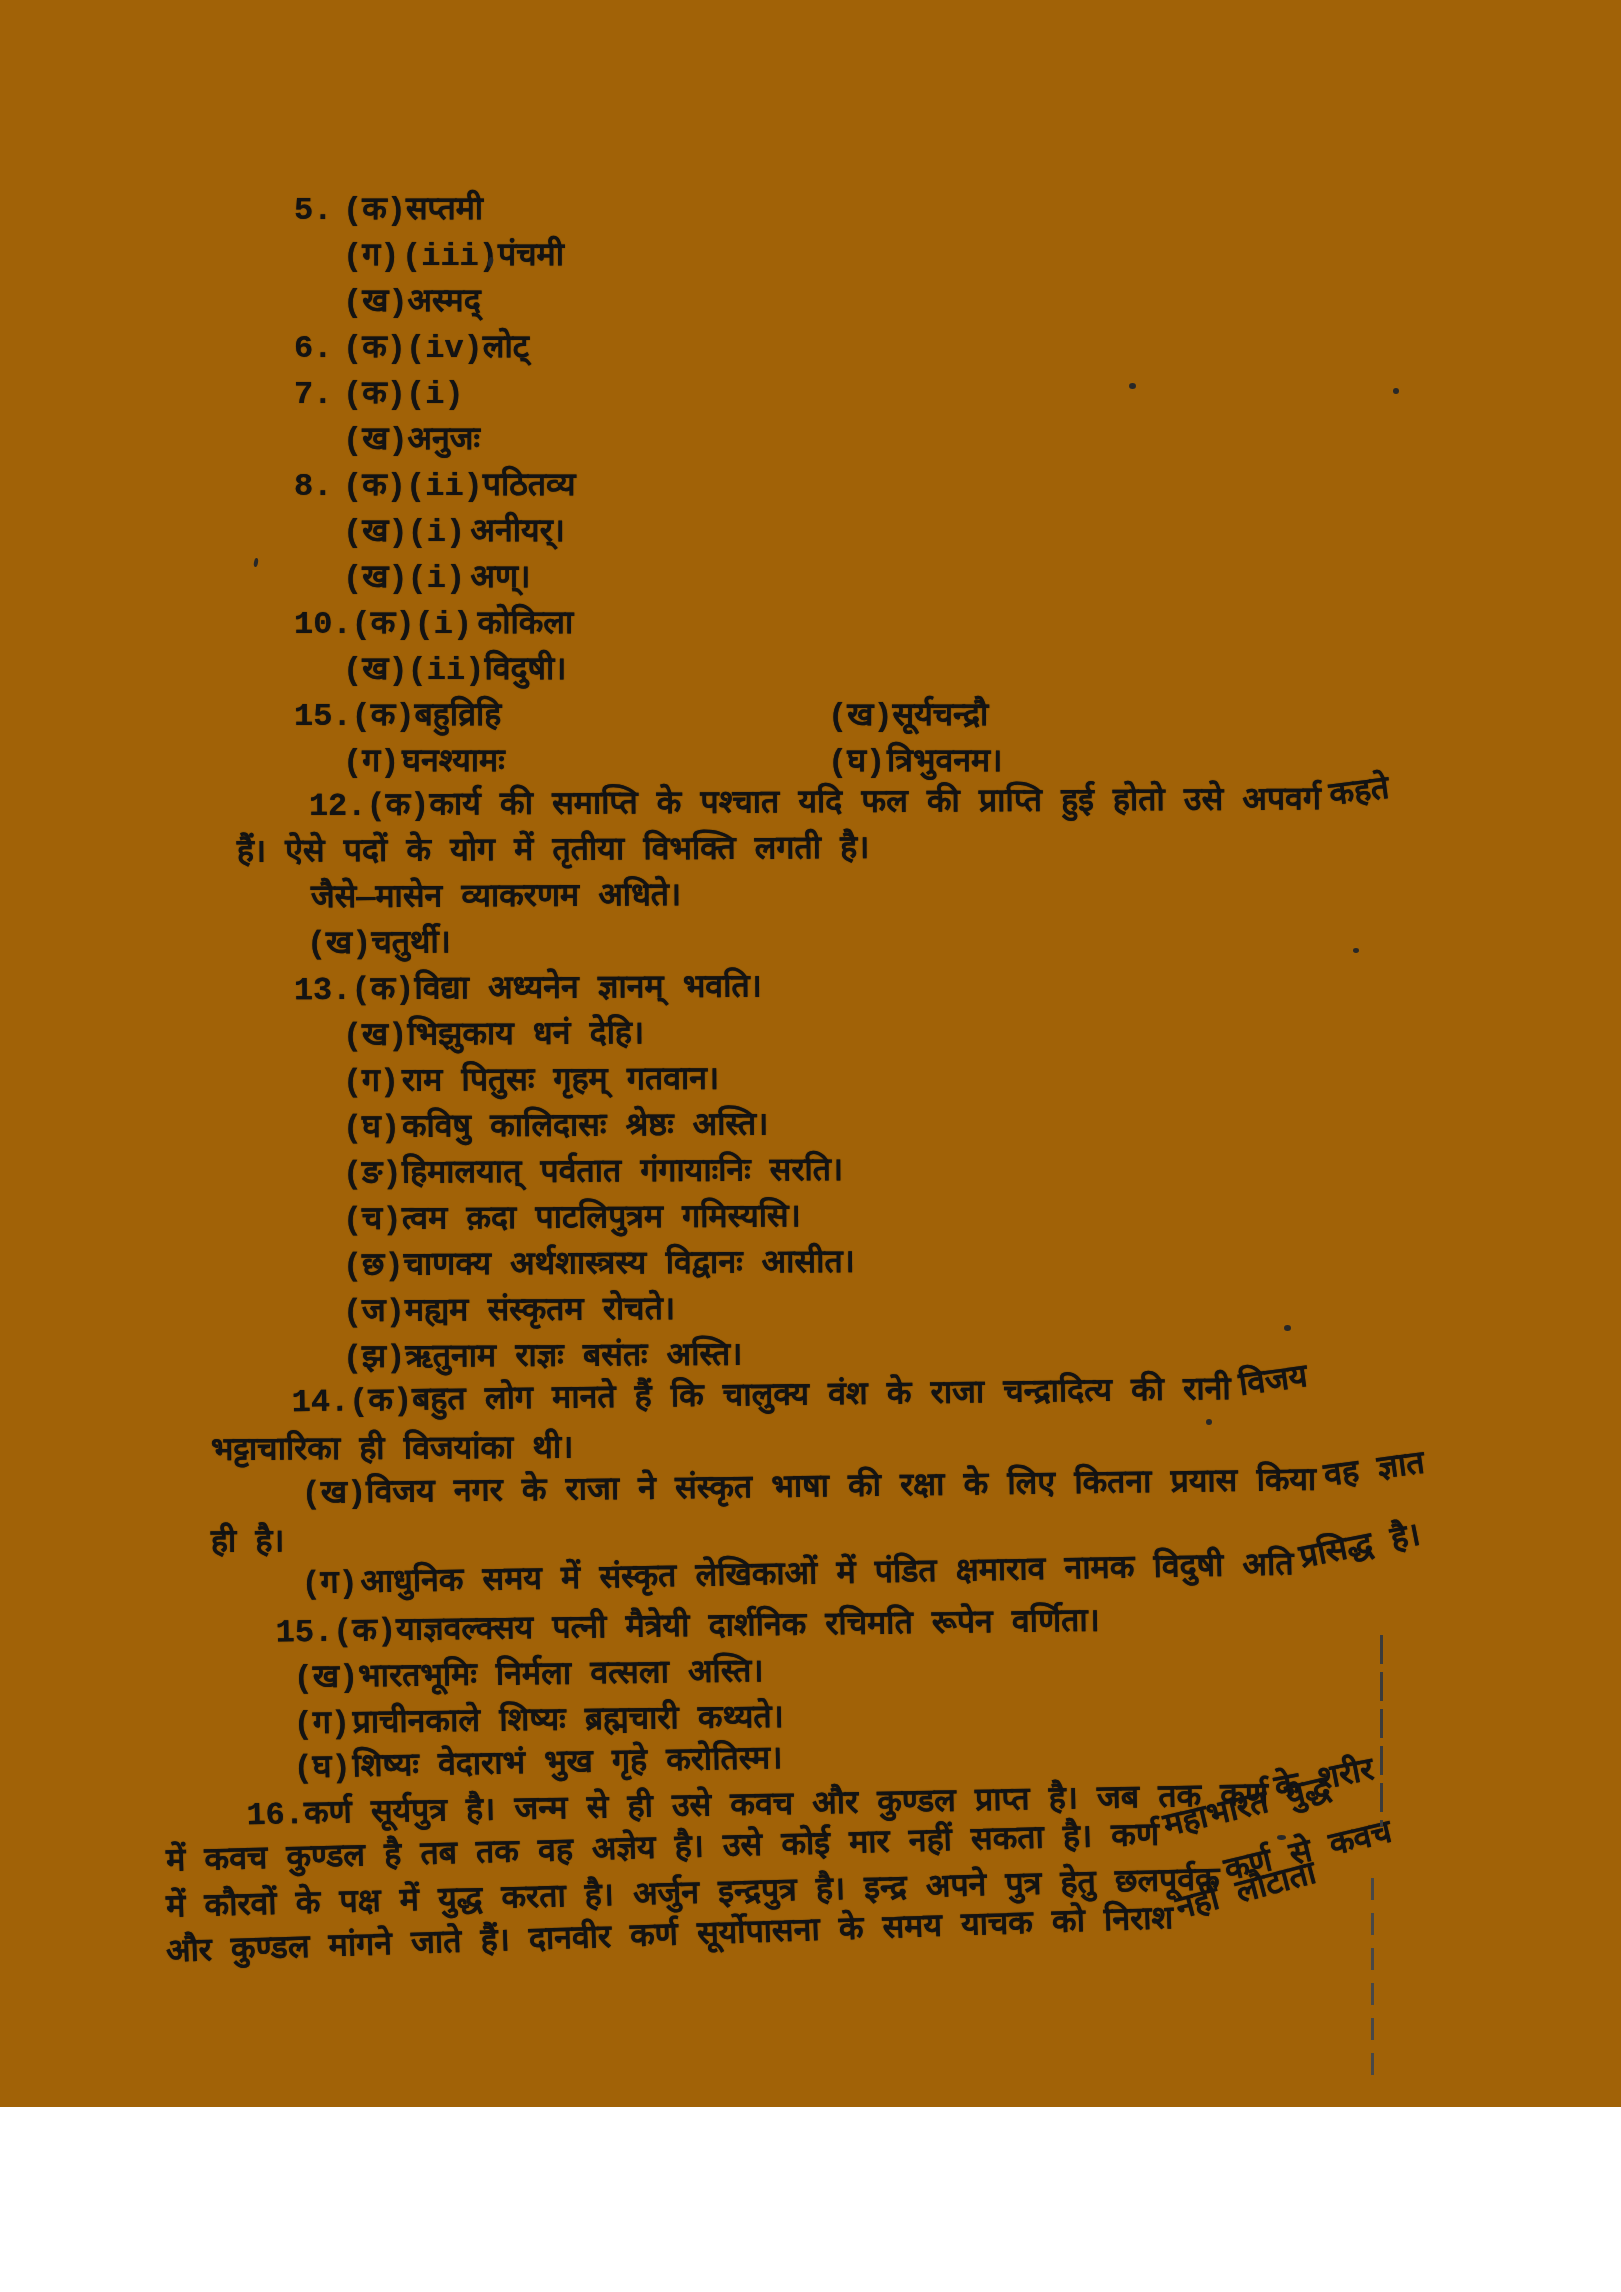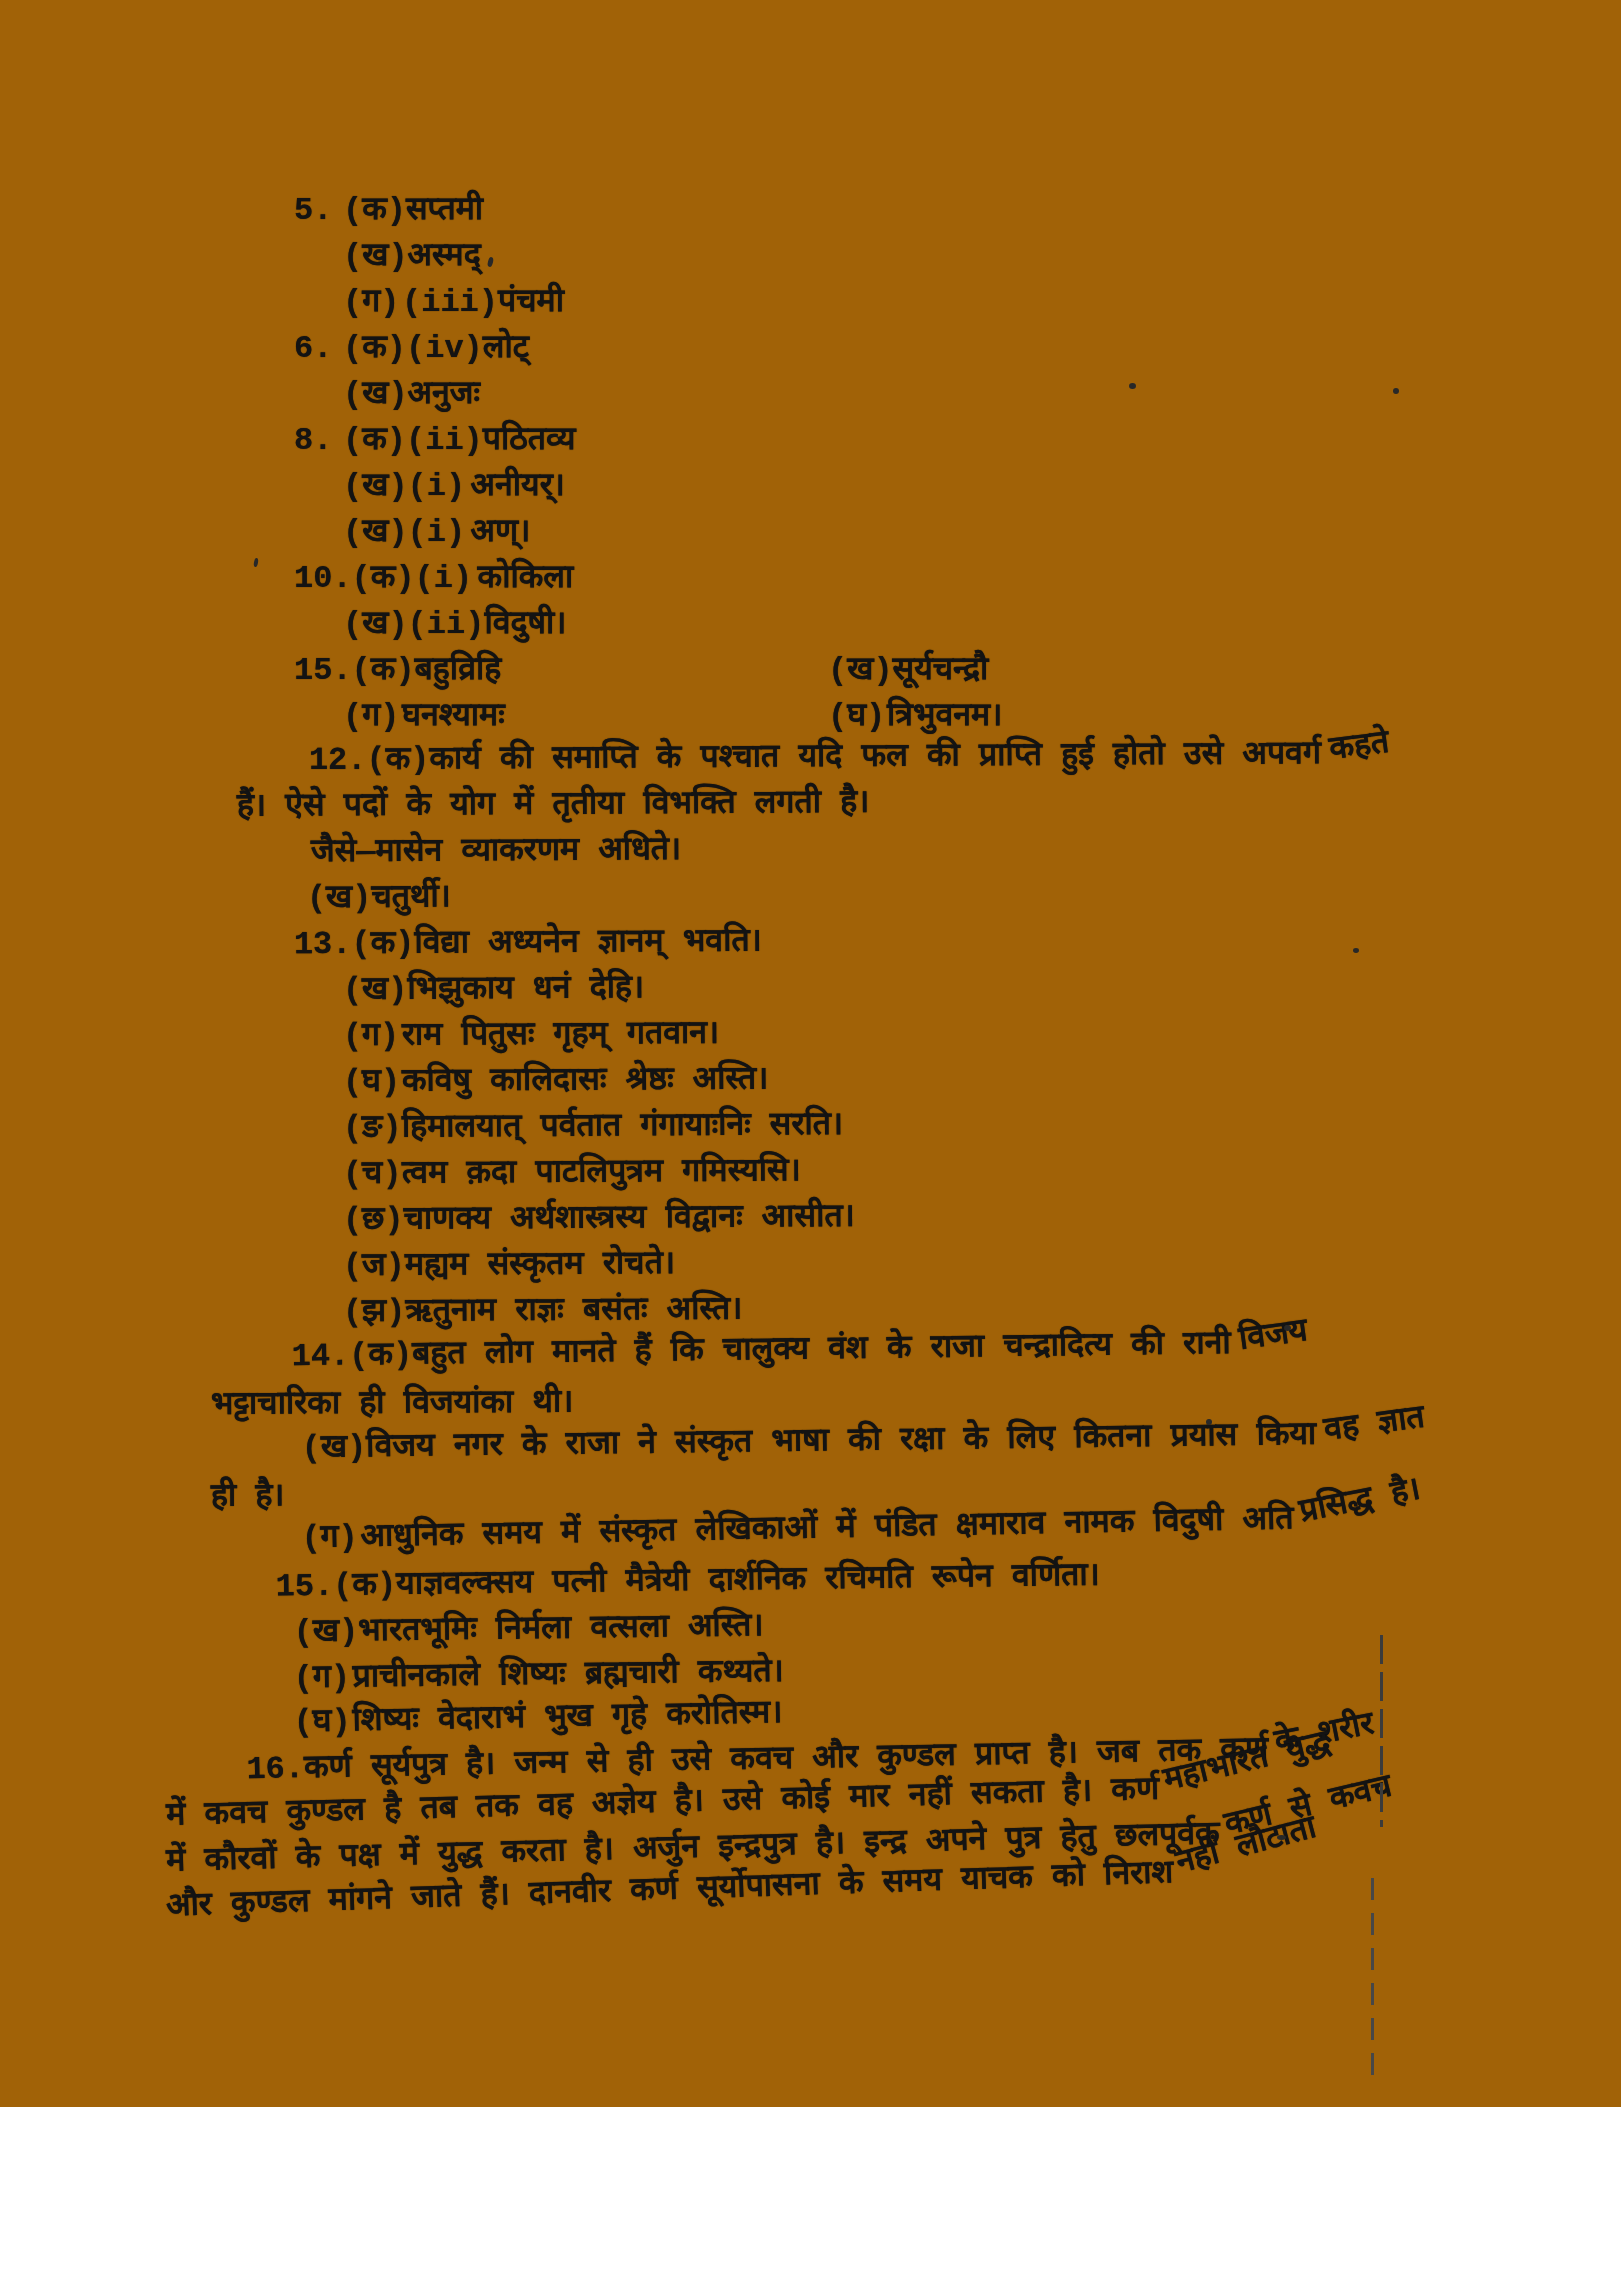--- a/index.html
+++ b/index.html
@@ -75,23 +75,24 @@
   .sp7{left:1206px;top:1419px;width:5.9px;height:5.9px;}
   .sp8{left:1277px;top:1835px;width:8.8px;height:4.9px;}
 </style>
 </head>
 <body>
 
 <div class="page">
   <div class="content">
 
     <div class="line l-item"><span class="num">5.</span><span class="lbl">(क)</span><span class="txt">सप्तमी</span></div>
+    <div class="line l-sub"><span class="lbl">(ग)</span><span class="opt">(iii)</span><span class="txt">पंचमी</span></div>
     <div class="line l-sub"><span class="lbl">(ख)</span><span class="txt">अस्मद्</span></div>
-    <div class="line l-sub"><span class="lbl">(ग)</span><span class="opt">(iii)</span><span class="txt">पंचमी</span></div>
     <div class="line l-item"><span class="num">6.</span><span class="lbl">(क)</span><span class="opt">(iv)</span><span class="txt">लोट्</span></div>
+    <div class="line l-item"><span class="num">7.</span><span class="lbl">(क)</span><span class="opt">(i)</span></div>
     <div class="line l-sub"><span class="lbl">(ख)</span><span class="txt">अनुजः</span></div>
     <div class="line l-item"><span class="num">8.</span><span class="lbl">(क)</span><span class="opt">(ii)</span><span class="txt">पठितव्य</span></div>
     <div class="line l-sub"><span class="lbl">(ख)</span><span class="opt">(i)</span><span class="txt">अनीयर्।</span></div>
     <div class="line l-sub"><span class="lbl">(ख)</span><span class="opt">(i)</span><span class="txt">अण्।</span></div>
     <div class="line l-item"><span class="num">10.</span><span class="lbl">(क)</span><span class="opt">(i)</span><span class="txt">कोकिला</span></div>
     <div class="line l-sub"><span class="lbl">(ख)</span><span class="opt">(ii)</span><span class="txt">विदुषी।</span></div>
 
     <div class="line l-item"><span class="num">15.</span><span class="lbl">(क)</span><span class="txt">बहुव्रिहि</span><span class="col2"><span class="lbl">(ख)</span><span class="txt">सूर्यचन्द्रौ</span></span></div>
     <div class="line l-sub"><span class="lbl">(ग)</span><span class="txt">घनश्यामः</span><span class="col2"><span class="lbl">(घ)</span><span class="txt">त्रिभुवनम।</span></span></div>
 

